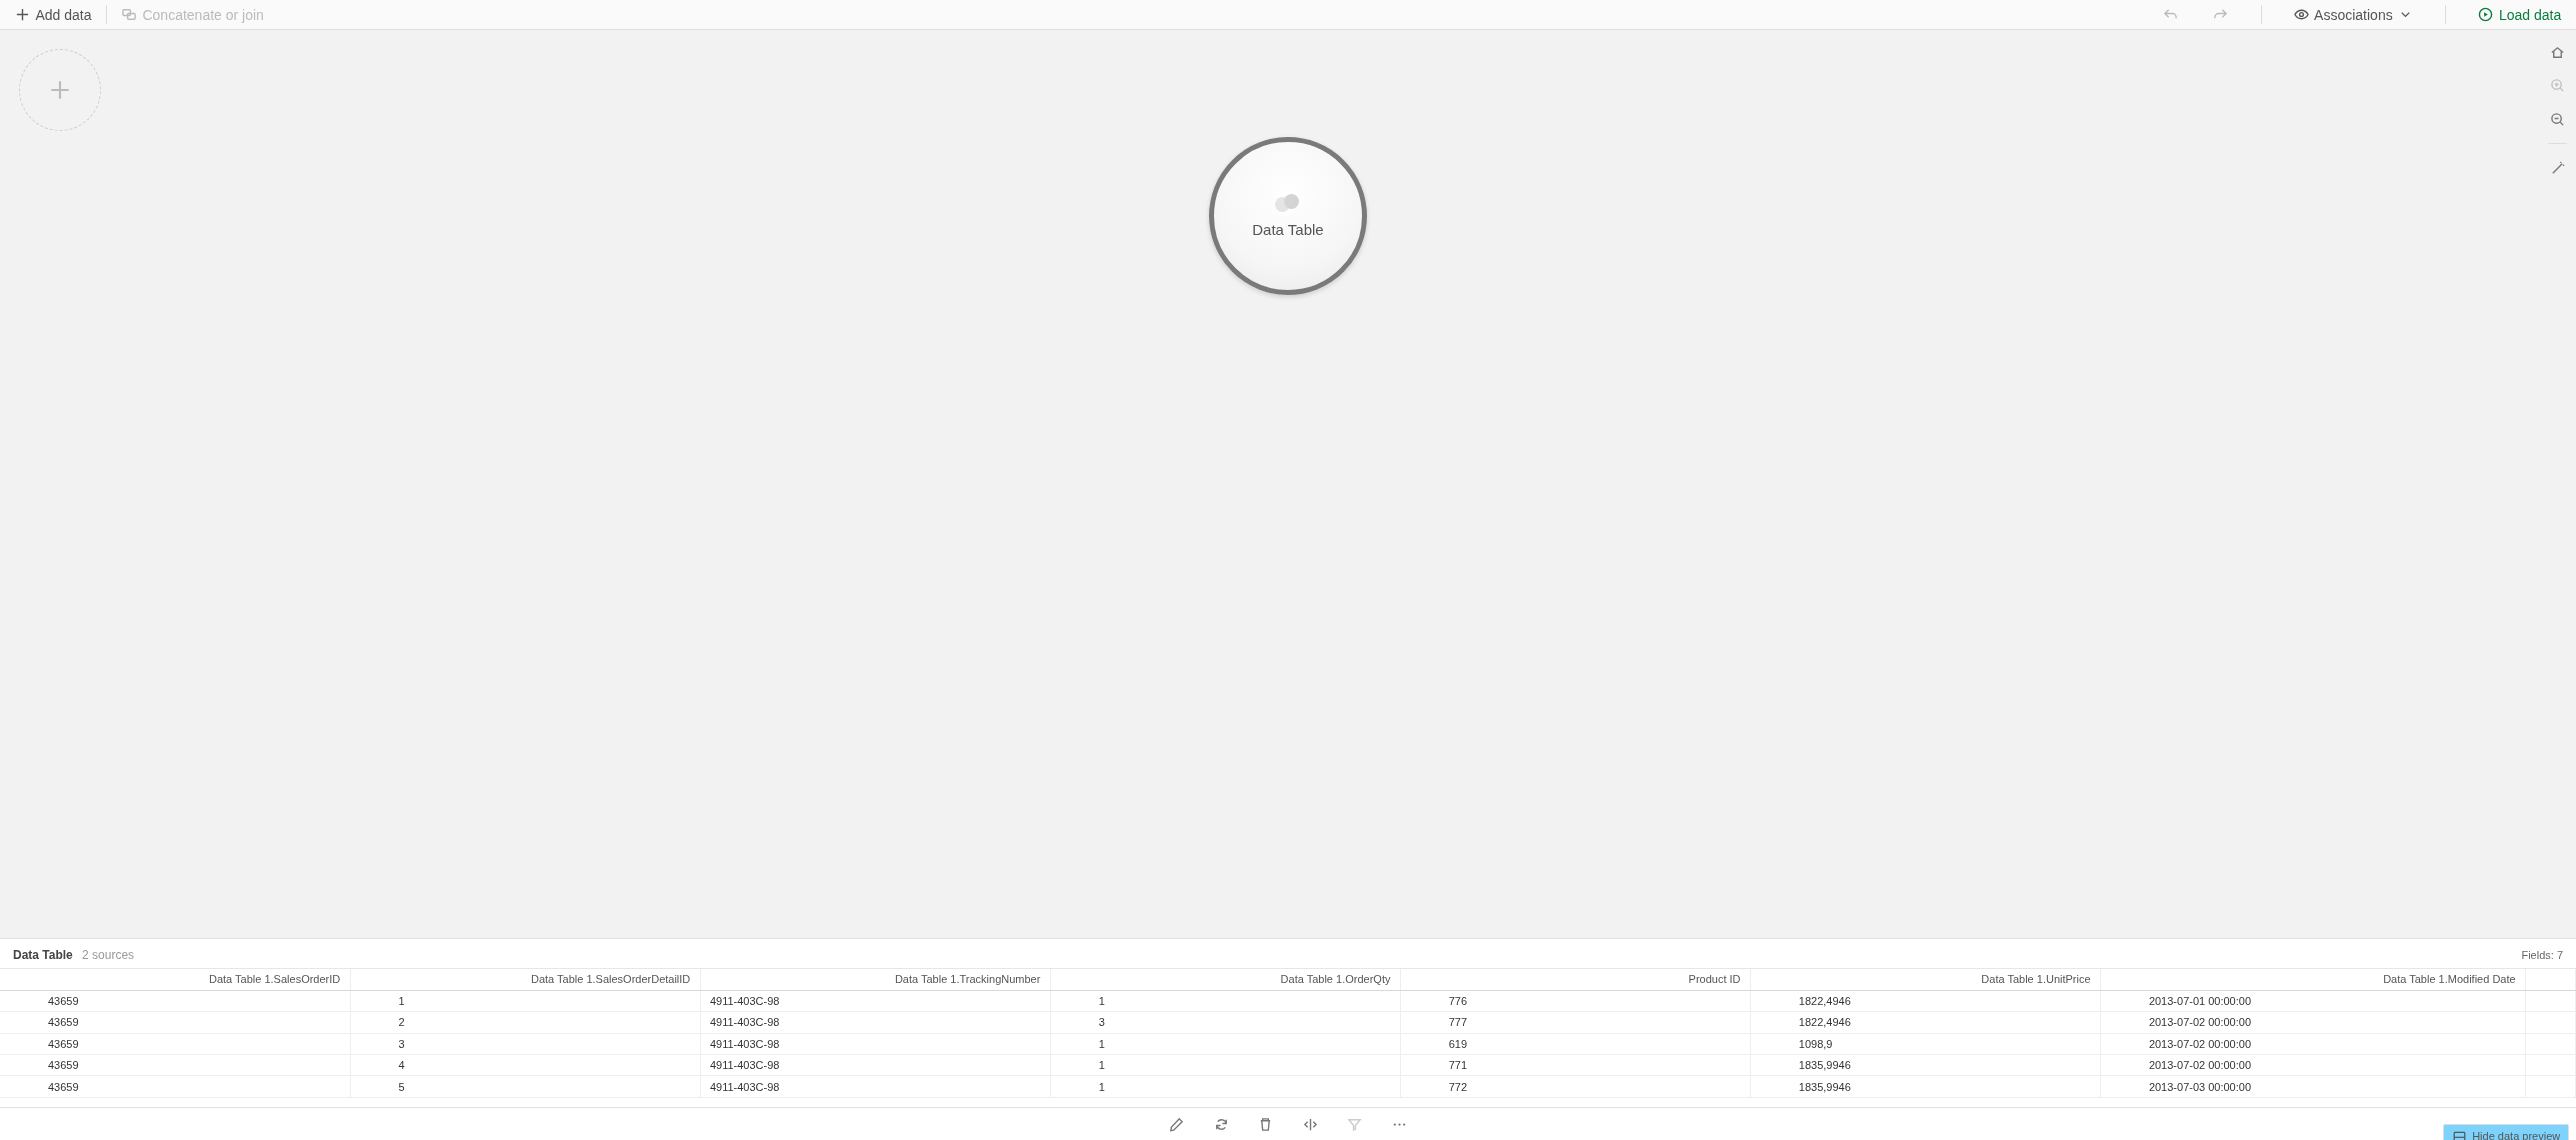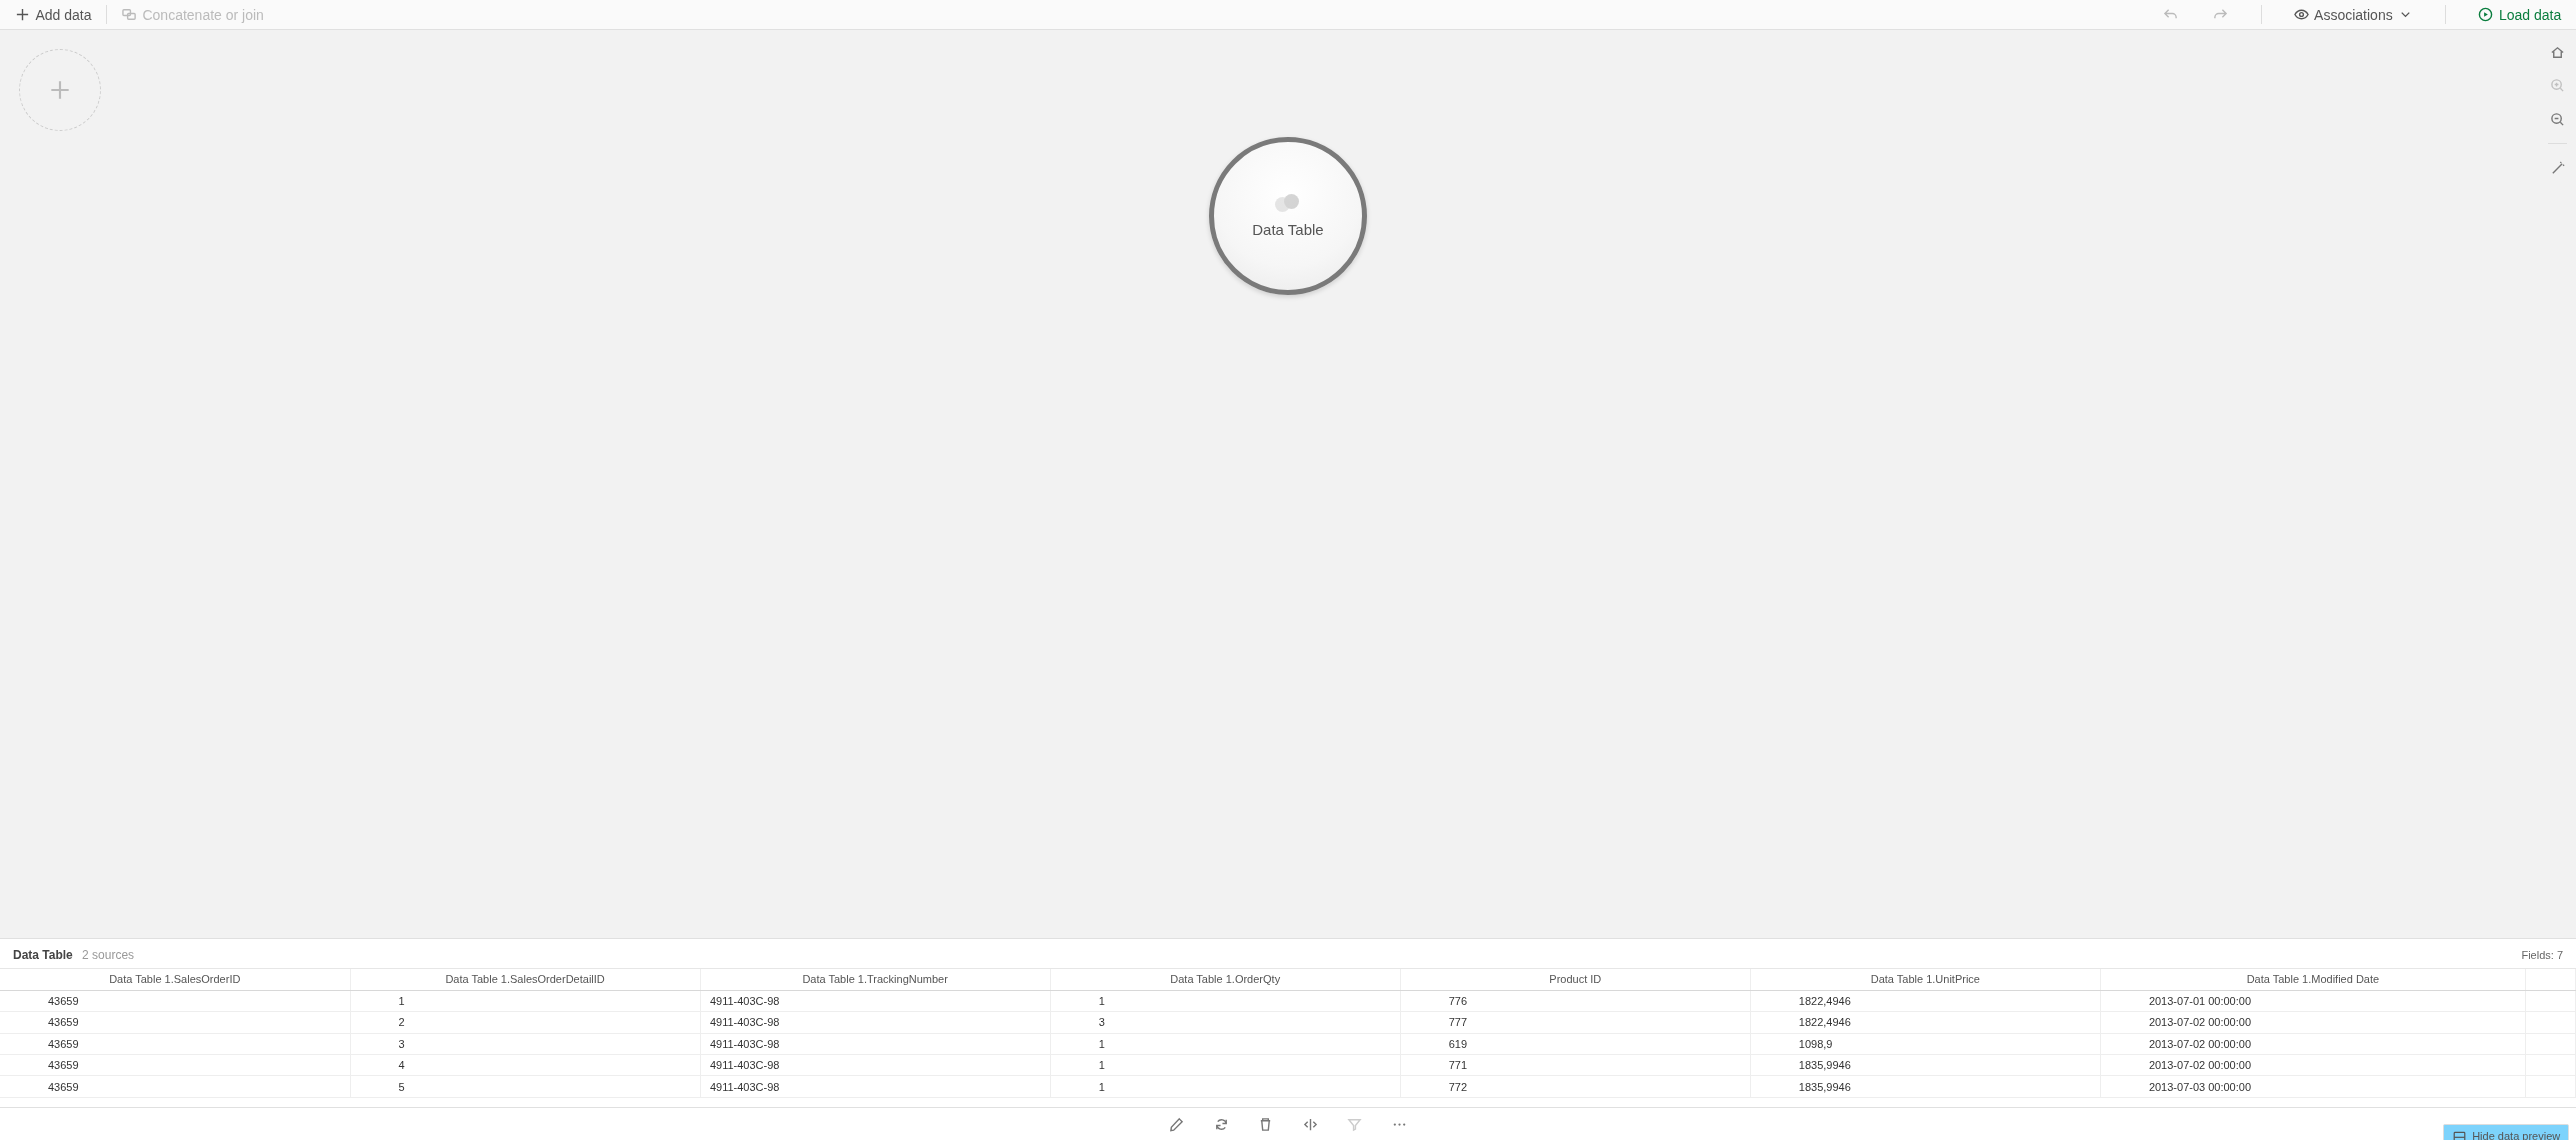--- a/index.html
+++ b/index.html
@@ -68,21 +68,21 @@
   .preview-fields { margin-left: auto; font-size: 11px; color: #666; }
 
   
   .table-scroll { background: #fff; overflow-x: auto; overflow-y: hidden; border-top: 0.9px solid #e6e6e6;}
   table { border-collapse: collapse; width: 100%; table-layout: fixed; }
   th, td {
     border-right: 0.9px solid #eee; border-bottom: 0.9px solid #eee;
     padding: 3.7px 9.3px; font-size: 11px; white-space: nowrap; overflow: hidden; text-overflow: ellipsis;
     height: 21.4px;
   }
-  th { text-align: center; font-weight: 400; color: #555; background: #fff; border-bottom: 0.9px solid #d8d8d8; }
+  th { text-align: right; font-weight: 400; color: #555; background: #fff; border-bottom: 0.9px solid #d8d8d8; }
   td.num { text-align: left; padding-left: 48px; }
   thead th { position: sticky; top: 0; }
 
   
   .bottom-bar {
     display: flex; align-items: center; justify-content: center;
     height: 33px; background: #fff; border-top: 0.9px solid #e0e0e0;
     gap: 18.6px; position: relative;
   }
   .bottom-bar .bbtn {

